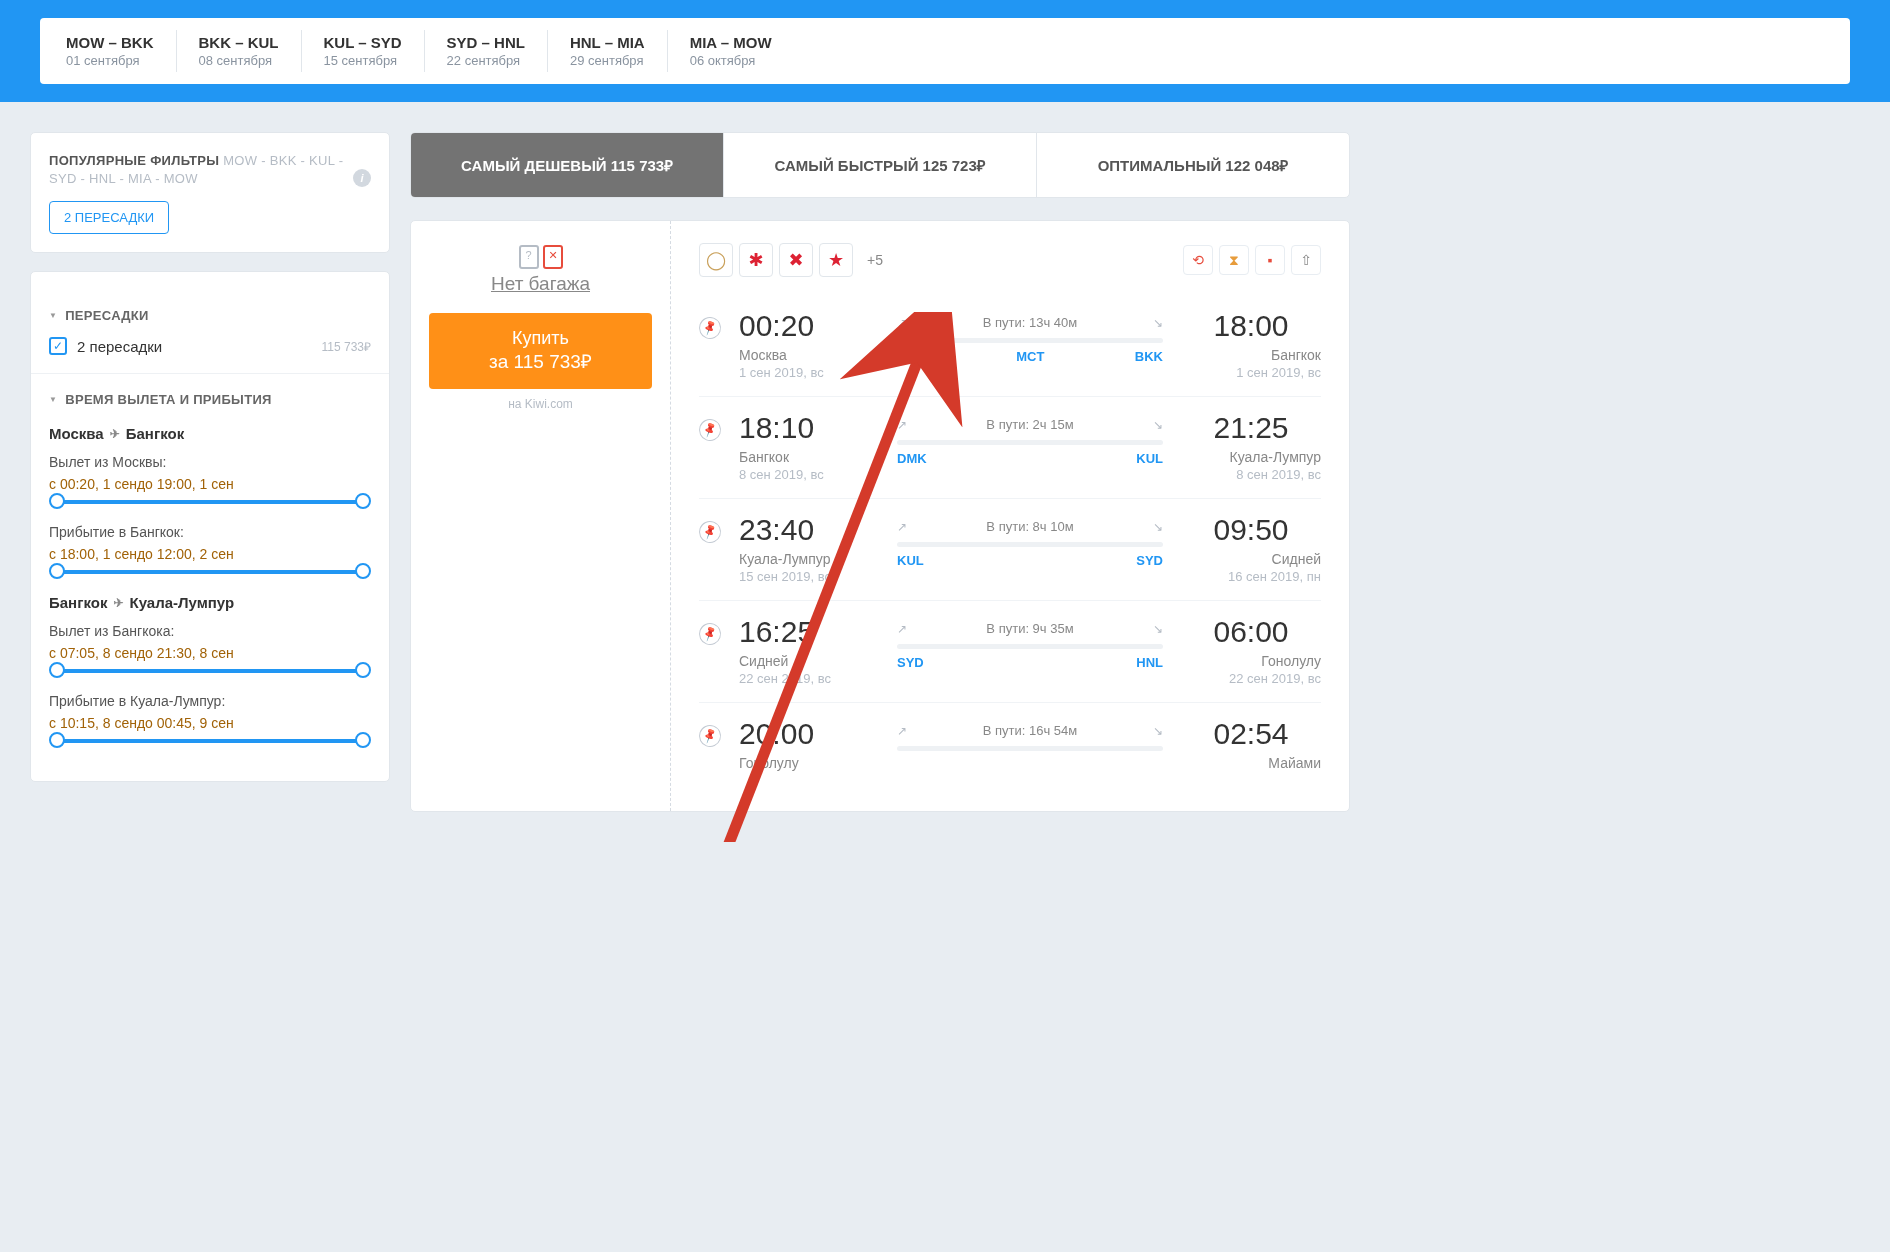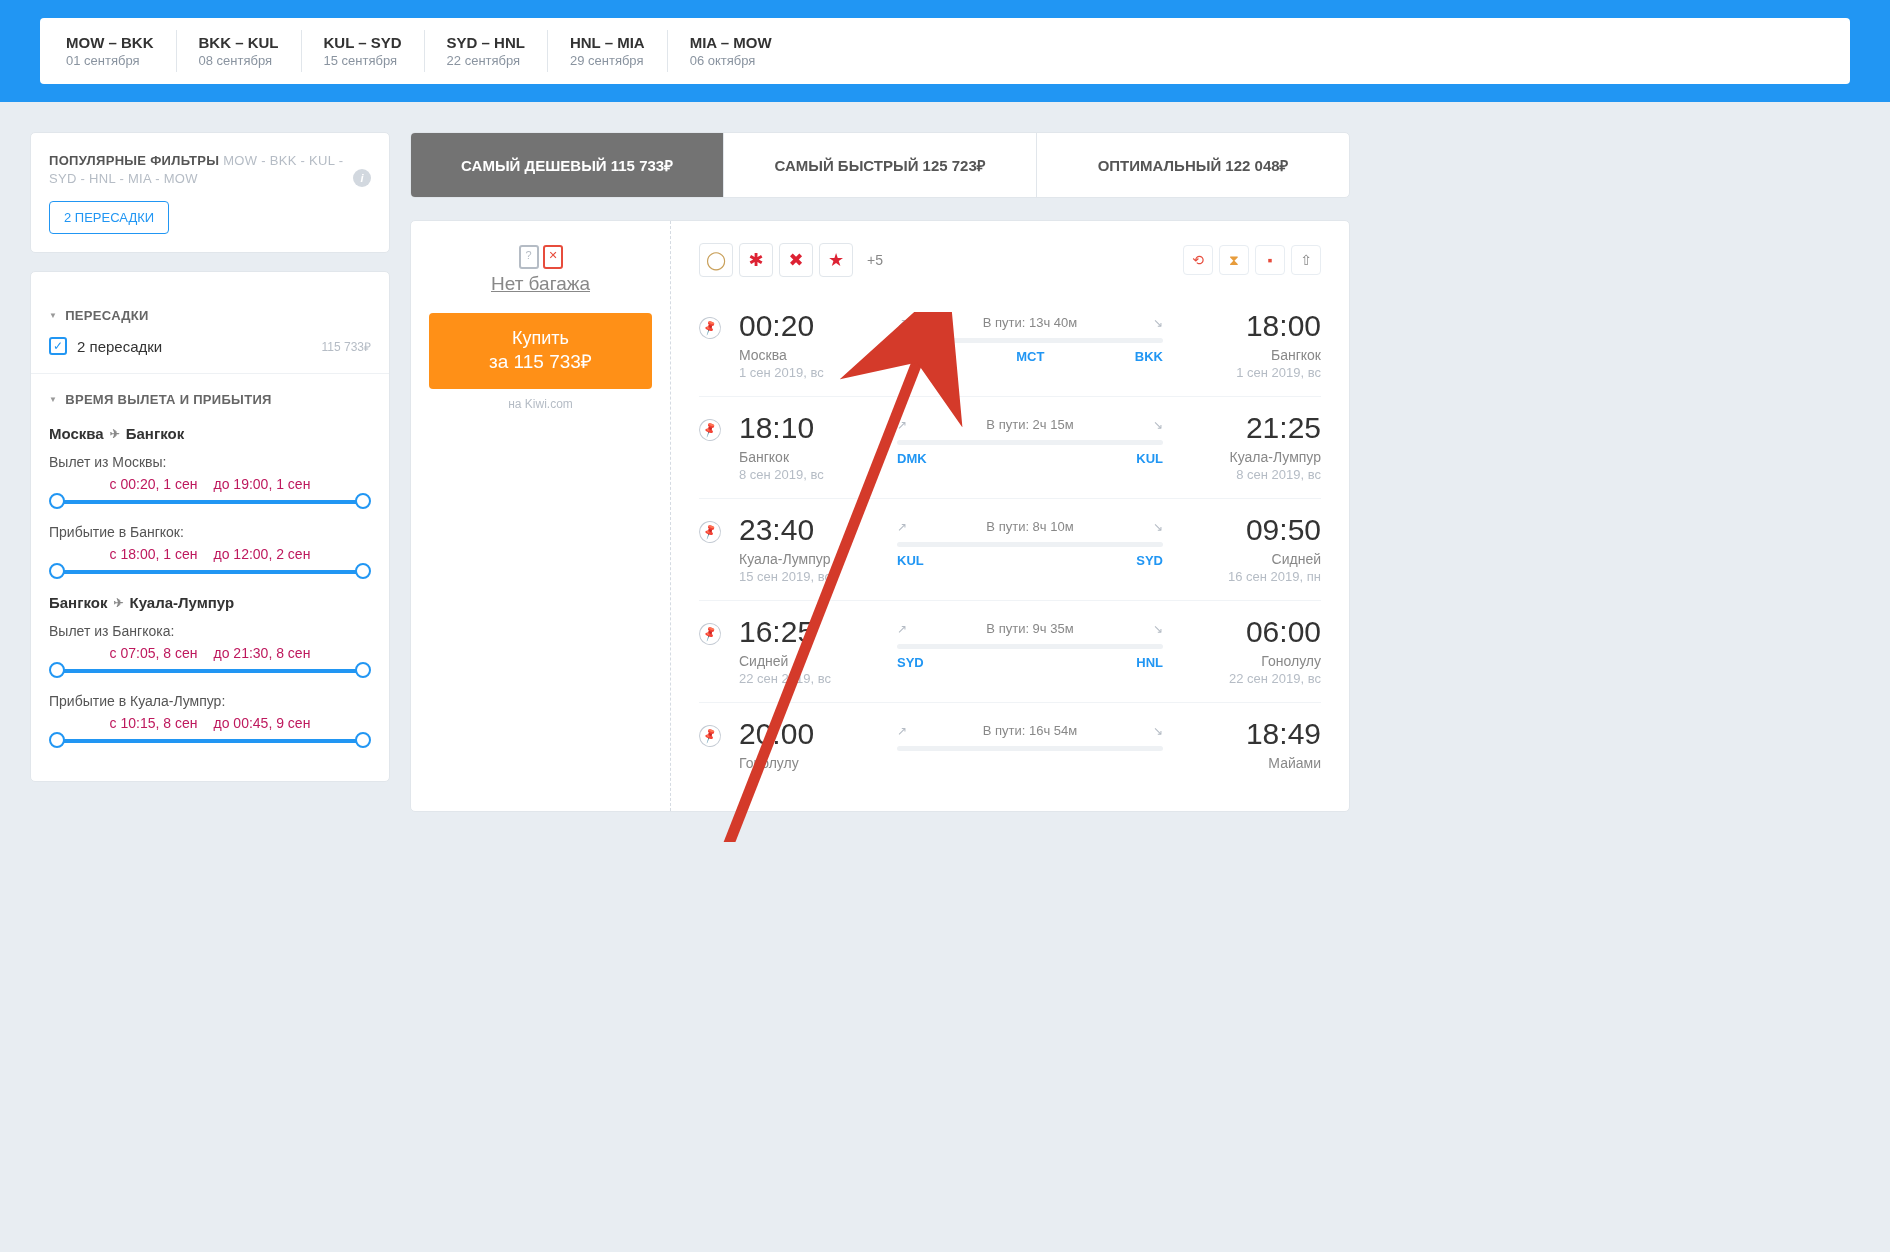--- a/index.html
+++ b/index.html
@@ -25,21 +25,21 @@
 .checkbox-row { display: flex; align-items: center; justify-content: space-between; margin: 12px 0; }
 .checkbox-left { display: flex; align-items: center; gap: 10px; }
 .checkbox-box { width: 18px; height: 18px; border: 2px solid #2196f3; border-radius: 3px; display: flex; align-items: center; justify-content: center; color: #2196f3; font-size: 12px; }
 .checkbox-label { font-size: 15px; color: #333; }
 .checkbox-price { font-size: 12px; color: #b5bcc5; }
 .divider { height: 1px; background: #eef1f4; margin: 18px -18px; }
 
 .route-filter-title { font-size: 15px; font-weight: 600; color: #333; margin: 18px 0 12px; display: flex; align-items: center; gap: 6px; }
 .plane-sep { font-size: 12px; color: #888; }
 .slider-label { font-size: 14px; color: #555; margin-bottom: 6px; }
-.slider-values { display: flex; justify-content: center; font-size: 14px; color: #be185d; margin-bottom: 8px; gap: 16px; }
+.slider-values { display: flex; justify-content: flex-start; font-size: 14px; color: #a16207; margin-bottom: 8px; }
 .slider-track { height: 4px; background: #2196f3; border-radius: 2px; position: relative; margin: 0 8px 20px; }
 .slider-handle { width: 16px; height: 16px; background: #fff; border: 2px solid #2196f3; border-radius: 50%; position: absolute; top: -7px; }
 .slider-handle.left { left: -8px; }
 .slider-handle.right { right: -8px; }
 
 .content { flex: 1; }
 .tabs { display: flex; background: #fff; border-radius: 5px; overflow: hidden; border: 1px solid #e1e6eb; margin-bottom: 22px; }
 .tab { flex: 1; text-align: center; padding: 22px 10px; font-size: 15px; font-weight: 600; color: #555; border-right: 1px solid #e1e6eb; cursor: pointer; }
 .tab:last-child { border-right: none; }
 .tab.active { background: #737373; color: #fff; }
@@ -68,21 +68,21 @@
 
 .segment { display: flex; align-items: flex-start; padding: 16px 0; border-bottom: 1px solid #f0f3f6; gap: 18px; }
 .segment:last-child { border-bottom: none; }
 .pin-icon { width: 22px; height: 22px; border: 1.5px solid #c3cad3; border-radius: 50%; display: flex; align-items: center; justify-content: center; font-size: 11px; color: #c3cad3; margin-top: 6px; transform: rotate(-25deg); flex-shrink:0; }
 .seg-col { display: flex; flex-direction: column; }
 .seg-time { font-size: 30px; font-weight: 300; color: #333; line-height: 1; }
 .seg-city { font-size: 14px; color: #888; margin-top: 6px; }
 .seg-date { font-size: 13px; color: #b5bcc5; margin-top: 2px; }
 .seg-left { width: 140px; }
 .seg-right { width: 140px; text-align: right; }
-.seg-right .seg-time { text-align: right; }
+.seg-right .seg-time { text-align: center; }
 .seg-mid { flex: 1; padding-top: 4px; position: relative; }
 .seg-mid-top { display: flex; justify-content: space-between; align-items: center; font-size: 13px; color: #b5bcc5; }
 .duration { color: #888; font-size: 13px; }
 .plane-small { font-size: 12px; color: #b5bcc5; }
 .seg-line { height: 5px; background: #eef1f4; border-radius: 3px; margin-top: 8px; position: relative; }
 .seg-codes { display: flex; justify-content: space-between; margin-top: 6px; font-size: 13px; font-weight: 600; color: #2196f3; }
 .seg-code-mid { color: #2196f3; }
 
 .arrow-overlay { position: absolute; left: 280px; top: 180px; width: 420px; height: 620px; pointer-events: none; z-index: 10; }
 .arrow-overlay svg { width: 100%; height: 100%; }
@@ -358,21 +358,21 @@
         <span class="plane-small">↘</span>
       </div>
       <div class="seg-line"></div>
       <div class="seg-codes">
         <span></span>
         <span class="seg-code-mid"></span>
         <span></span>
       </div>
     </div>
     <div class="seg-col seg-right">
-      <div class="seg-time">18:49</div>
+      <div class="seg-time">02:54</div>
       <div class="seg-city">Майами</div>
       <div class="seg-date"></div>
     </div>
             </div>
           </div>
       </div>
     </div>
 
     <div class="arrow-overlay">
       <svg viewBox="0 0 420 620">

